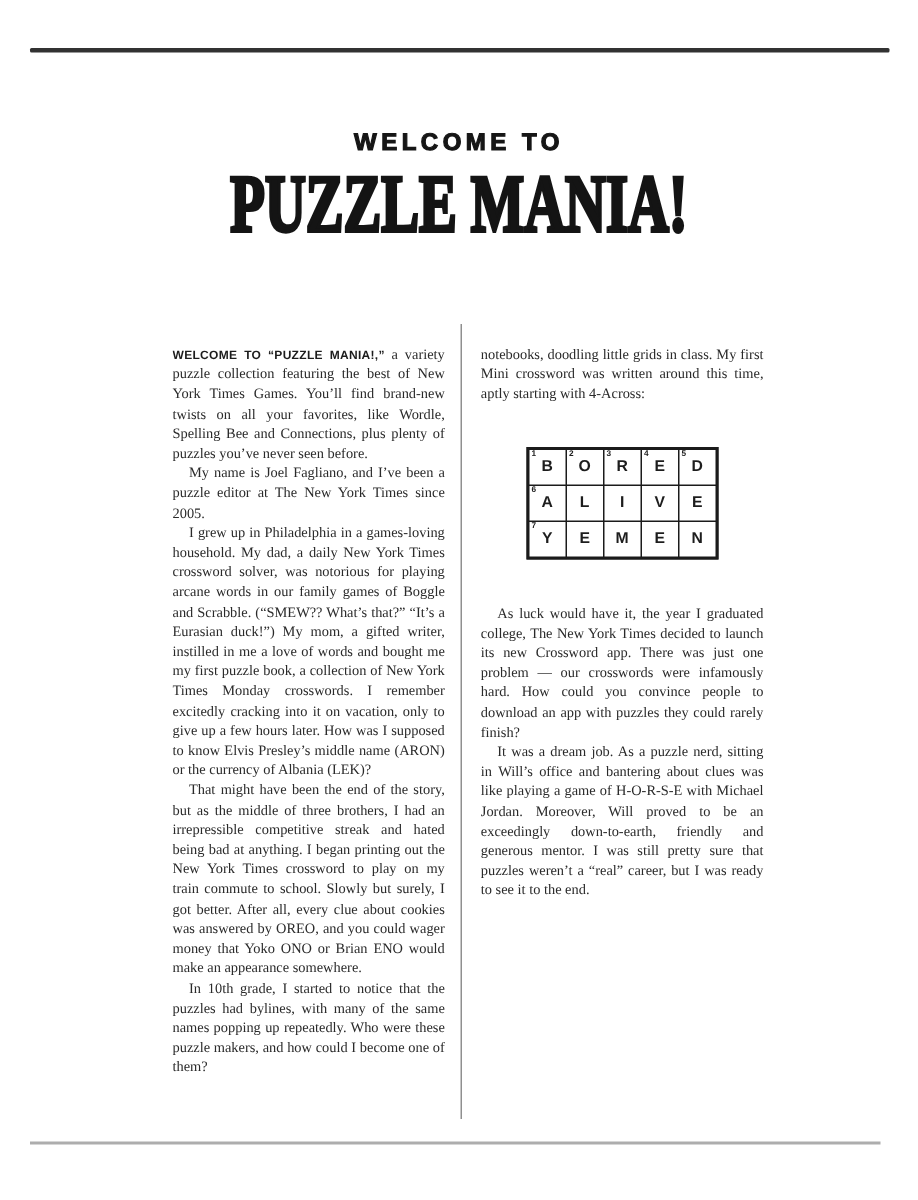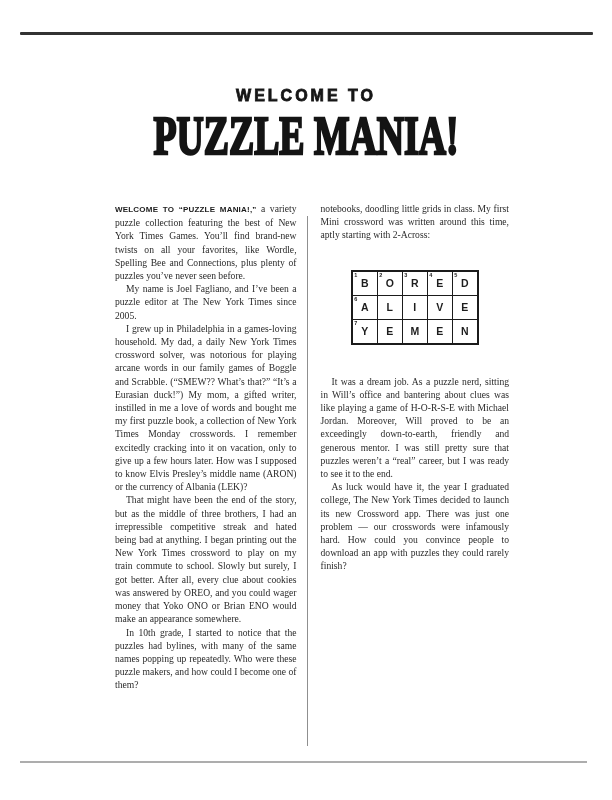--- a/index.html
+++ b/index.html
@@ -22,21 +22,21 @@
     font-size:16px; line-height:20px; letter-spacing:3px; color:#161616;
     -webkit-text-stroke:0.8px #161616;
   }
   .title-main {
     font-family:"Liberation Serif", serif; font-weight:bold;
     font-size:46px; line-height:50px; color:#141414; white-space:nowrap;
     -webkit-text-stroke:2.2px #141414; letter-spacing:0px;
     transform:scale(0.82,1.18); transform-origin:center top; margin-top:1px;
   }
   .columns {
-    position:absolute; top:202px; left:115px; width:394px; height:556px;
+    position:absolute; top:230px; left:115px; width:394px; height:556px;
     display:flex; overflow:hidden;
   }
   .col { font-size:9.6px; line-height:13.2px; text-align:justify; color:#2a2a2a; }
   .col-left  { width:183px; }
   .col-right { width:190px; margin-left:24px; }
   .col-divider {
     position:absolute; top:216px; left:307px; width:1px; height:530px;
     background:#8f8f8f;
   }
   .para { margin:0; }
@@ -77,21 +77,21 @@
   <div class="columns">
     <div class="col col-left">
         <p class="para"><span class="lead">WELCOME TO “PUZZLE MANIA!,”</span> a variety puzzle collection featuring the best of New York Times Games. You’ll find brand-new twists on all your favorites, like Wordle, Spelling Bee and Connections, plus plenty of puzzles you’ve never seen before.</p>
         <p class="para indent">My name is Joel Fagliano, and I’ve been a puzzle editor at The New York Times since 2005.</p>
         <p class="para indent">I grew up in Philadelphia in a games-loving household. My dad, a daily New York Times crossword solver, was notorious for playing arcane words in our family games of Boggle and Scrabble. (“SMEW?? What’s that?” “It’s a Eurasian duck!”) My mom, a gifted writer, instilled in me a love of words and bought me my first puzzle book, a collection of New York Times Monday crosswords. I remember excitedly cracking into it on vacation, only to give up a few hours later. How was I supposed to know Elvis Presley’s middle name (ARON) or the currency of Albania (LEK)?</p>
         <p class="para indent">That might have been the end of the story, but as the middle of three brothers, I had an irrepressible competitive streak and hated being bad at anything. I began printing out the New York Times crossword to play on my train commute to school. Slowly but surely, I got better. After all, every clue about cookies was answered by OREO, and you could wager money that Yoko ONO or Brian ENO would make an appearance somewhere.</p>
         <p class="para indent">In 10th grade, I started to notice that the puzzles had bylines, with many of the same names popping up repeatedly. Who were these puzzle makers, and how could I become one of them?</p>
       </div>
     <div class="col col-right">
       <div>
-          <p class="para">notebooks, doodling little grids in class. My first Mini crossword was written around this time, aptly starting with 2-Across:</p>
+          <p class="para">notebooks, doodling little grids in class. My first Mini crossword was written around this time, aptly starting with 4-Across:</p>
         </div>
       <div class="grid-wrap">
         <div class="xword">
             <div class="cell">
               <span class="num">1</span>
               <span>B</span>
             </div>
             <div class="cell">
               <span class="num">2</span>
               <span>O</span>
@@ -144,20 +144,20 @@
               <span class="num"></span>
               <span>E</span>
             </div>
             <div class="cell">
               <span class="num"></span>
               <span>N</span>
             </div>
           </div>
       </div>
       <div>
+          <p class="para indent">As luck would have it, the year I graduated college, The New York Times decided to launch its new Crossword app. There was just one problem — our crosswords were infamously hard. How could you convince people to download an app with puzzles they could rarely finish?</p>
           <p class="para indent">It was a dream job. As a puzzle nerd, sitting in Will’s office and bantering about clues was like playing a game of H-O-R-S-E with Michael Jordan. Moreover, Will proved to be an exceedingly down-to-earth, friendly and generous mentor. I was still pretty sure that puzzles weren’t a “real” career, but I was ready to see it to the end.</p>
-          <p class="para indent">As luck would have it, the year I graduated college, The New York Times decided to launch its new Crossword app. There was just one problem — our crosswords were infamously hard. How could you convince people to download an app with puzzles they could rarely finish?</p>
         </div>
     </div>
   </div>
 
   <div class="scan-edge-bottom"></div>
 </div>
 
 </body></html>

